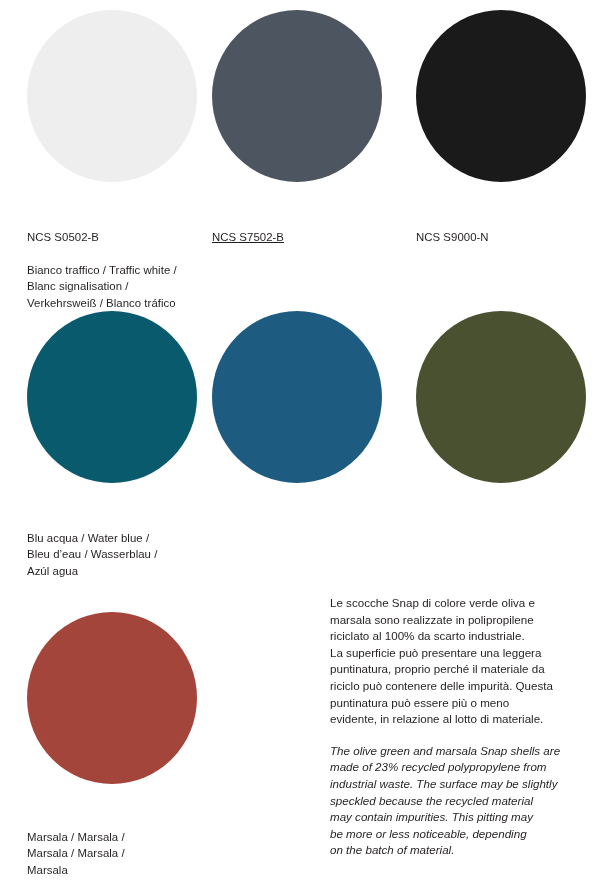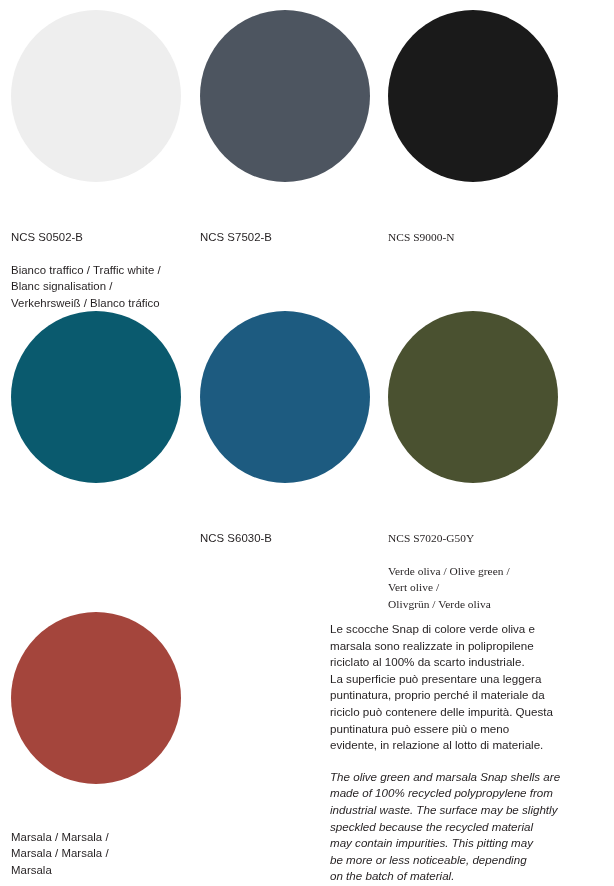--- a/index.html
+++ b/index.html
@@ -43,41 +43,41 @@
   }
   .swatch .code {
     display: block;
   }
   .swatch .names {
     display: block;
     white-space: pre-line;
   }
 
   
-  .col1 { left: 11px; }
-  .col2 { left: 200px; }
-  .col3 { left: 388px; font-family: Liberation Serif, serif; }
+  .col1 { left: 27px; }
+  .col2 { left: 212px; text-decoration: underline; }
+  .col3 { left: 416px; }
 
   .row1 { top: 10px; }
   .row2 { top: 311px; }
   .row3 { top: 612px; }
 
   
   .row3 .caption { margin-top: 28px; }
 
   
   .indent-wrap .names {
     text-indent: 0;
   }
 
   
   .note {
     position: absolute;
     left: 330px;
-    top: 621px;
+    top: 595px;
     width: 254px;
     font-size: 11.6px;
     line-height: 16.6px;
     color: #231f20;
   }
   .note p {
     margin: 0;
     white-space: pre-line;
   }
   .note .it {
@@ -110,38 +110,34 @@
   <div class="swatch col3 row1">
     <span class="disc" style="background:#1a1a1a"></span>
     <div class="caption">
       <span class="code">NCS S9000-N</span>
     </div>
   </div>
 
   <div class="swatch col1 row2">
     <span class="disc" style="background:#0a5a6e"></span>
     <div class="caption">
+      <span class="names">Blu acqua / Water blue /
+Bleu d’eau / Wasserblau /
+Azúl agua</span>
     </div>
   </div>
 
   <div class="swatch col2 row2">
     <span class="disc" style="background:#1d5b80"></span>
     <div class="caption">
-      <span class="code">NCS S6030-B</span>
     </div>
   </div>
 
   <div class="swatch col3 row2 indent-wrap">
     <span class="disc" style="background:#4a5130"></span>
-    <div class="caption">
-      <span class="code">NCS S7020-G50Y</span>
-      <span class="names">Verde oliva / Olive green /
-Vert olive /
- Olivgrün / Verde oliva</span>
-    </div>
   </div>
 
   <div class="swatch col1 row3">
     <span class="disc" style="background:#a4453c"></span>
     <div class="caption">
       <span class="names">Marsala / Marsala /
 Marsala / Marsala /
 Marsala</span>
     </div>
   </div>
@@ -149,21 +145,21 @@
   <div class="note">
     <p>Le scocche Snap di colore verde oliva e
 marsala sono realizzate in polipropilene
 riciclato al 100% da scarto industriale.
 La superficie può presentare una leggera
 puntinatura, proprio perché il materiale da
 riciclo può contenere delle impurità.  Questa
 puntinatura può essere più o meno
 evidente, in relazione al lotto di materiale.</p>
     <p class="it">The olive green and marsala Snap shells are
-made of 100% recycled polypropylene from
+made of 23% recycled polypropylene from
 industrial waste. The surface may be slightly
 speckled because the recycled material
 may contain impurities. This pitting may
 be more or less noticeable, depending
 on the batch of material.</p>
   </div>
 
 </div>
 
 </body></html>

